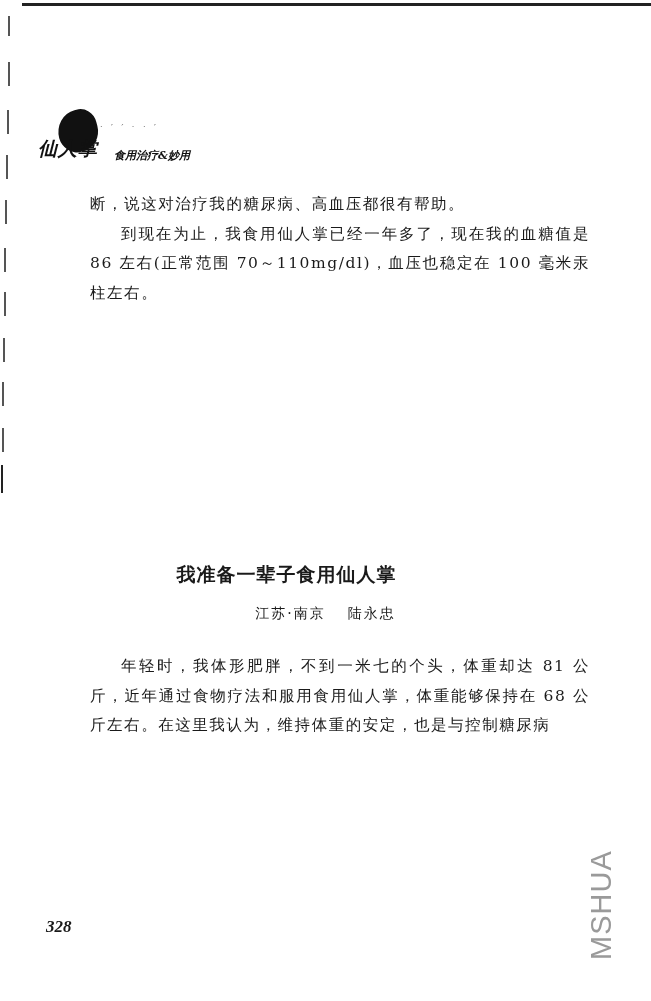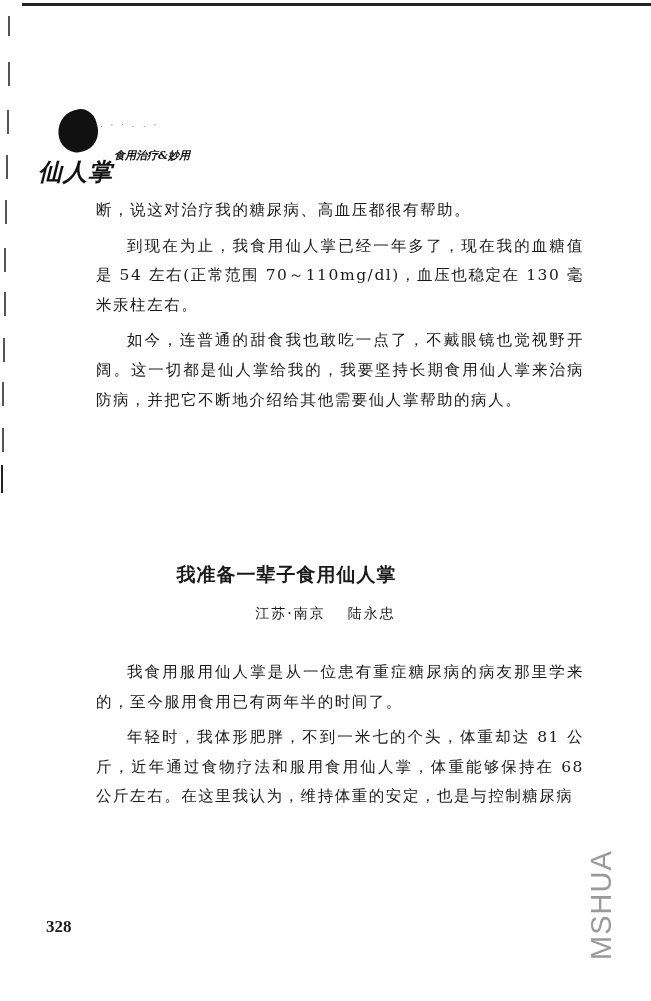--- a/index.html
+++ b/index.html
@@ -21,47 +21,47 @@
   .logo .blob {
     position: absolute; left: 30px; top: 0; width: 40px; height: 42px;
     background: #111; border-radius: 55% 40% 50% 45%;
     transform: rotate(-15deg);
   }
   .logo .dots {
     position: absolute; left: 72px; top: 12px; font-size: 8px; color: #444;
     letter-spacing: 3px; font-style: italic;
   }
   .logo .title {
-    position: absolute; left: 10px; top: 26px; font-size: 24px; font-weight: bold;
-    font-style: italic; color: #111; letter-spacing: 1px; margin-top: 20px;
+    position: absolute; left: 10px; top: 26px; font-size: 19px; font-weight: bold;
+    font-style: italic; color: #111; letter-spacing: 1px;
   }
   .logo .subtitle {
     position: absolute; left: 86px; top: 38px; font-size: 11px; font-weight: bold;
     font-style: italic; color: #111;
   }
   .body-text {
     position: absolute; left: 90px; width: 500px;
     font-size: 15.5px; line-height: 29.6px; letter-spacing: 1.55px;
     text-align: justify;
   }
-  .body-text p { margin: 6px; text-indent: 2em; }
+  .body-text p { margin: 0; text-indent: 2em; }
   .body-text p.cont { text-indent: 0; }
   .article-title {
     position: absolute; left: 0; width: 573px; top: 562px; text-align: center;
     font-size: 19px; font-weight: bold; letter-spacing: 1px;
     font-family: Liberation Serif, serif;
   }
   .byline {
     position: absolute; left: 0; width: 651px; top: 605px; text-align: center;
     font-size: 14px; letter-spacing: 2px;
   }
   .byline .gap { display: inline-block; width: 22px; }
   .page-number {
     position: absolute; left: 46px; top: 917px; font-size: 17px; font-weight: bold;
-    font-family: "Liberation Serif", serif;
+    font-style: italic; font-family: "Liberation Serif", serif;
   }
   .watermark {
     position: absolute; left: 585px; top: 960px; transform-origin: 0 0;
     transform: rotate(-90deg); font-size: 29px; color: #9a9a9a;
     font-family: "Liberation Sans", sans-serif; letter-spacing: 1px;
   }
 </style>
 </head>
 <body>
 
@@ -83,30 +83,28 @@
 
 <div class="logo">
   <div class="blob"></div>
   <span class="dots">· ′ ′ · · ′</span>
   <span class="title">仙人掌</span>
   <span class="subtitle">食用治疗&amp;妙用</span>
 </div>
 
 <div class="body-text" style="top:190px;">
   <p class="cont">断，说这对治疗我的糖尿病、高血压都很有帮助。</p>
-  <p>到现在为止，我食用仙人掌已经一年多了，现在我的血糖值是 54 左右(正常范围 70～110mg/dl)，血压也稳定在 130 毫米汞柱左右。</p>
-  <p>如今，连普通的甜食我也敢吃一点了，不戴眼镜也觉视野开阔。这一切都是仙人掌给我的，我要坚持长期食用仙人掌来治病防病，并把它不断地介绍给其他需要仙人掌帮助的病人。</p>
+  <p>到现在为止，我食用仙人掌已经一年多了，现在我的血糖值是 86 左右(正常范围 70～110mg/dl)，血压也稳定在 100 毫米汞柱左右。</p>
 </div>
 
 <div class="article-title">我准备一辈子食用仙人掌</div>
 
 <div class="byline">
   <span>江苏·南京</span><span class="gap"></span><span>陆永忠</span>
 </div>
 
 <div class="body-text" style="top:652px;">
-  <p>我食用服用仙人掌是从一位患有重症糖尿病的病友那里学来的，至今服用食用已有两年半的时间了。</p>
   <p>年轻时，我体形肥胖，不到一米七的个头，体重却达 81 公斤，近年通过食物疗法和服用食用仙人掌，体重能够保持在 68 公斤左右。在这里我认为，维持体重的安定，也是与控制糖尿病</p>
 </div>
 
 <div class="page-number">328</div>
 
 <div class="watermark">MSHUA</div>
 
 </body></html>

